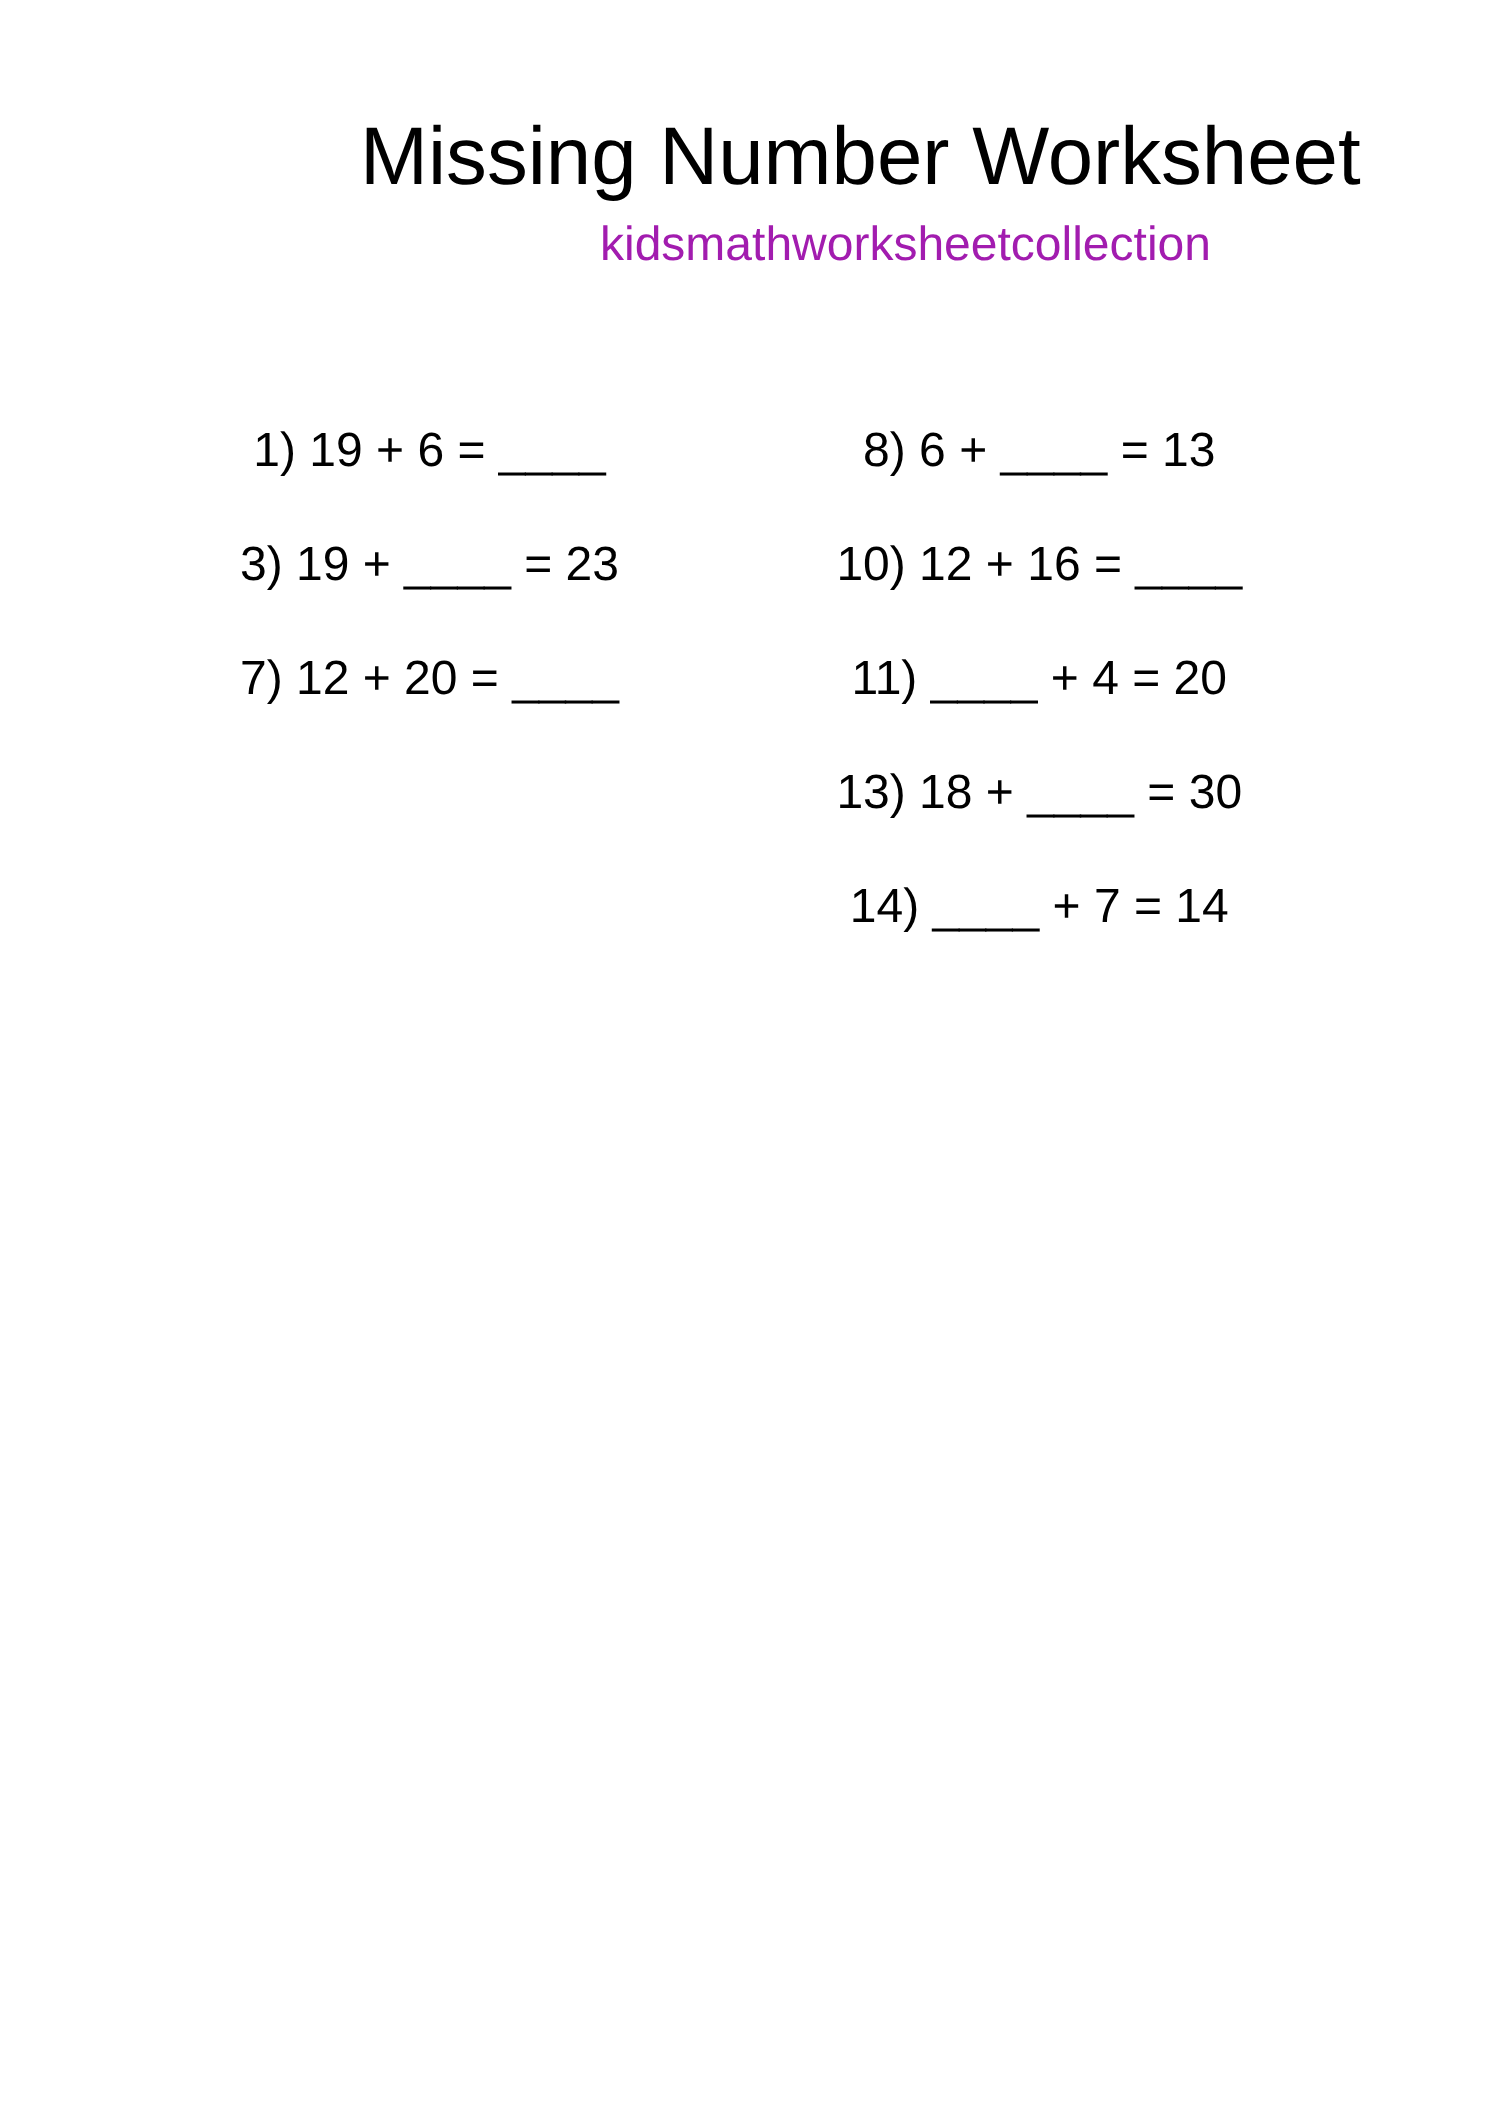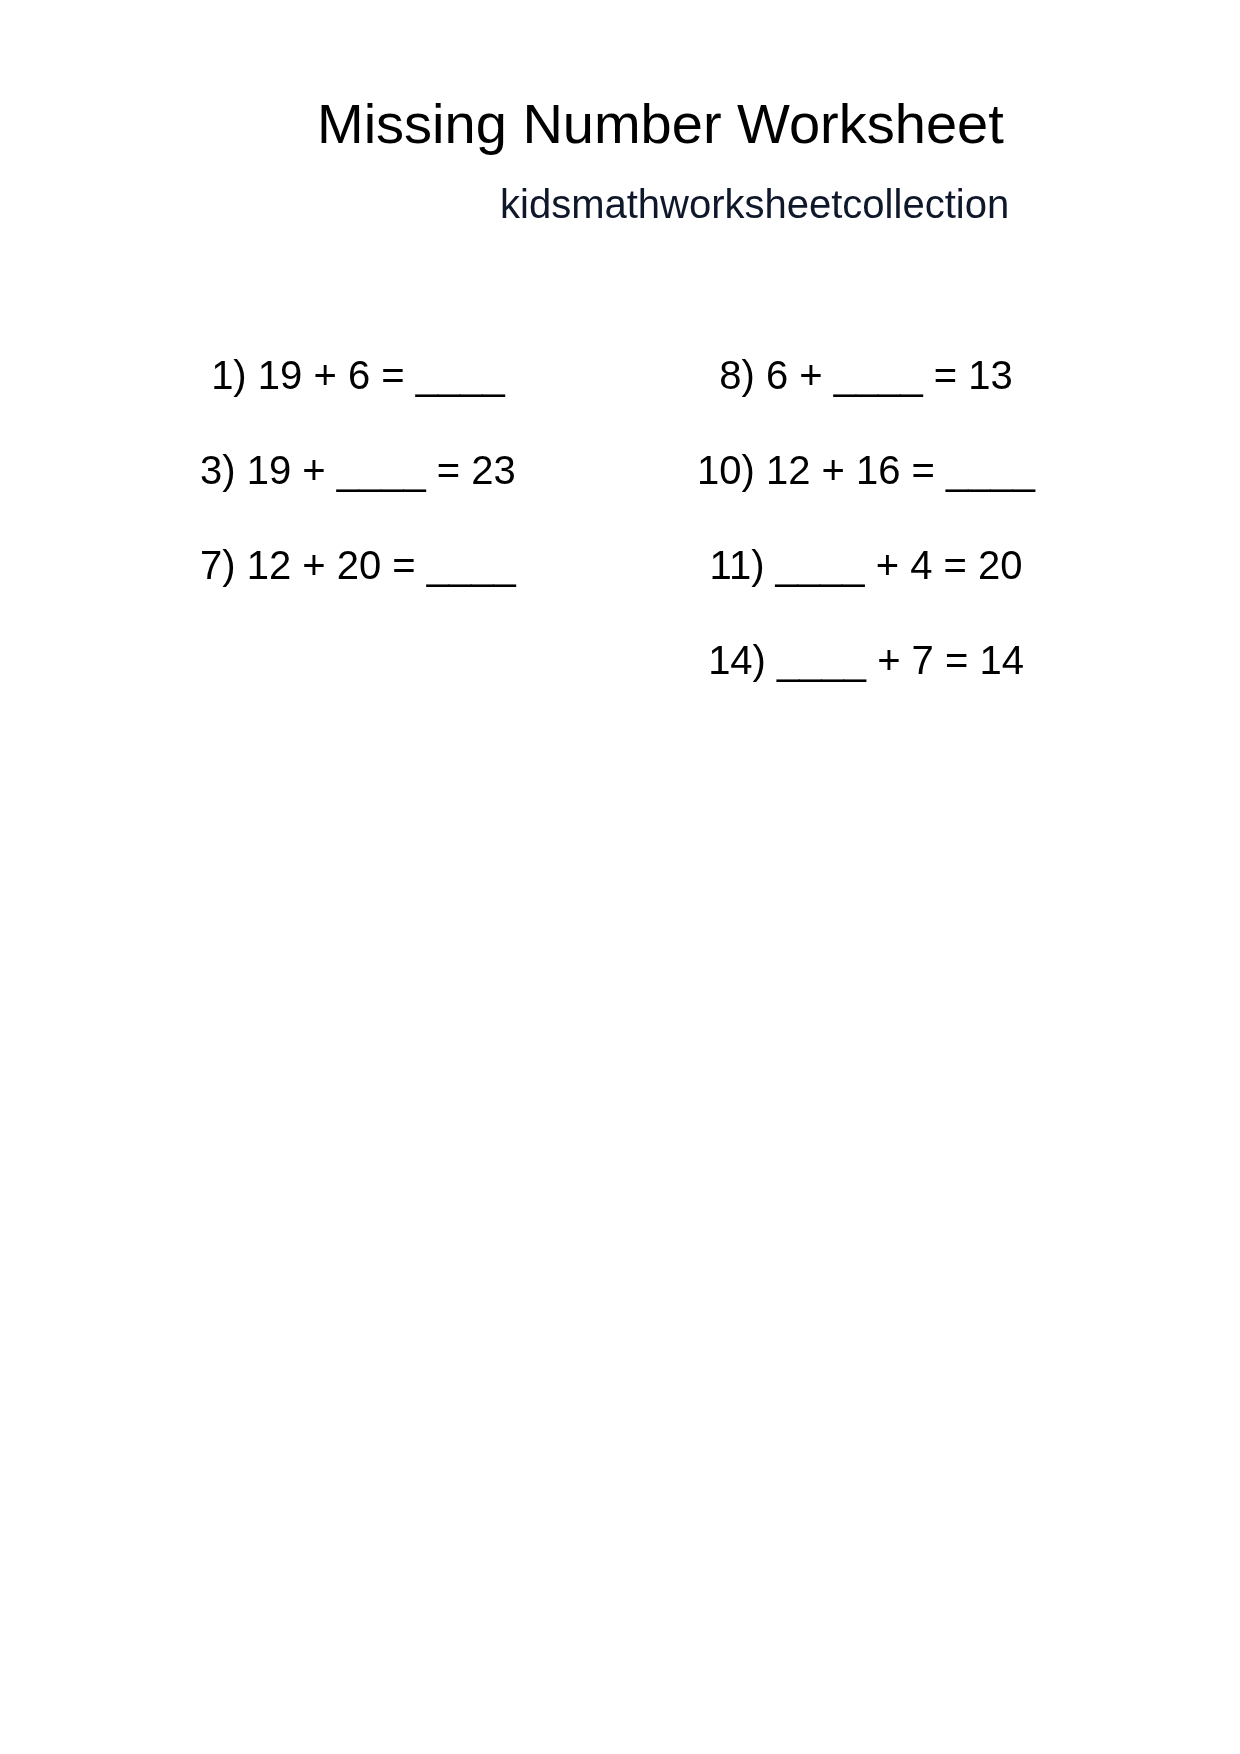--- a/index.html
+++ b/index.html
@@ -1,19 +1,19 @@
 <!DOCTYPE html>
 <html><head>
   <meta charset="utf-8">
   <style>
     html, body { margin: 0; padding: 0; background: #ffffff; }
     body { width: 1240px; height: 1754px; position: relative; overflow: hidden;
            font-family: "Liberation Sans", sans-serif; color: #000; }
-    .title { position: absolute; left: 300px; top: 96px; font-size: 56px; line-height: 1; color: #000; white-space: nowrap; margin-left: 17px; }
-    .subtitle { position: absolute; left: 500px; top: 184px; font-size: 40px; line-height: 1; color: #0f172a; white-space: nowrap; }
+    .title { position: absolute; left: 300px; top: 96px; font-size: 68px; line-height: 1; color: #000; white-space: nowrap; }
+    .subtitle { position: absolute; left: 500px; top: 184px; font-size: 40px; line-height: 1; color: #a21caf; white-space: nowrap; }
     .col { position: absolute; top: 352px; }
     .col.left { left: 200px; }
     .col.right { left: 697px; }
     .problem { height: 95px; font-size: 40px; line-height: 46px; white-space: pre; text-align: center; }
   </style>
 </head>
 <body>
 
 <div>
   <div class="title">Missing Number Worksheet</div>
@@ -22,15 +22,16 @@
   <div class="col left">
     <div class="problem">1) 19 + 6 = ____</div>
     <div class="problem">3) 19 + ____ = 23</div>
     <div class="problem">7) 12 + 20 = ____</div>
   </div>
 
   <div class="col right">
     <div class="problem">8) 6 + ____ = 13</div>
     <div class="problem">10) 12 + 16 = ____</div>
     <div class="problem">11) ____ + 4 = 20</div>
+    <div class="problem">13) 18 + ____ = 30</div>
     <div class="problem">14) ____ + 7 = 14</div>
   </div>
 </div>
 
 </body></html>

